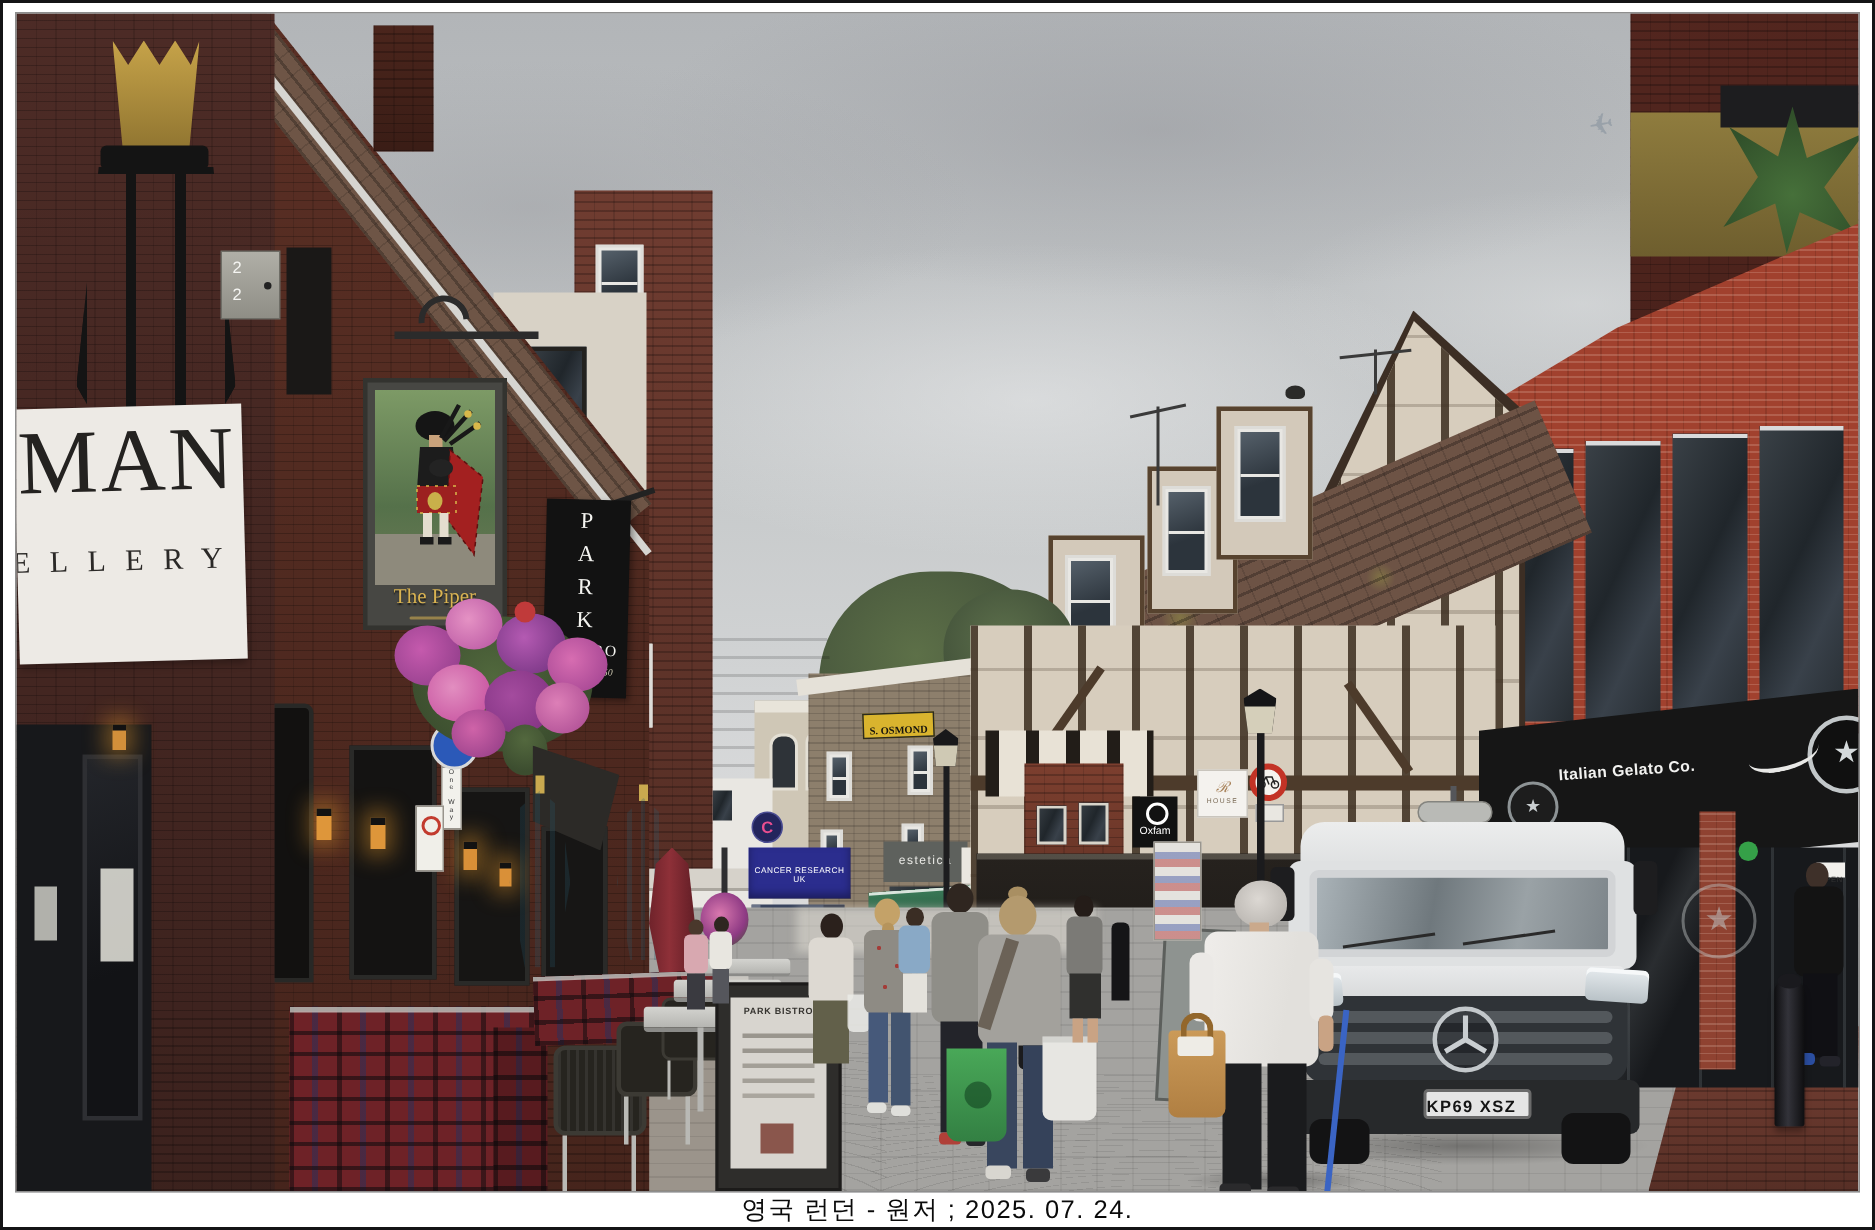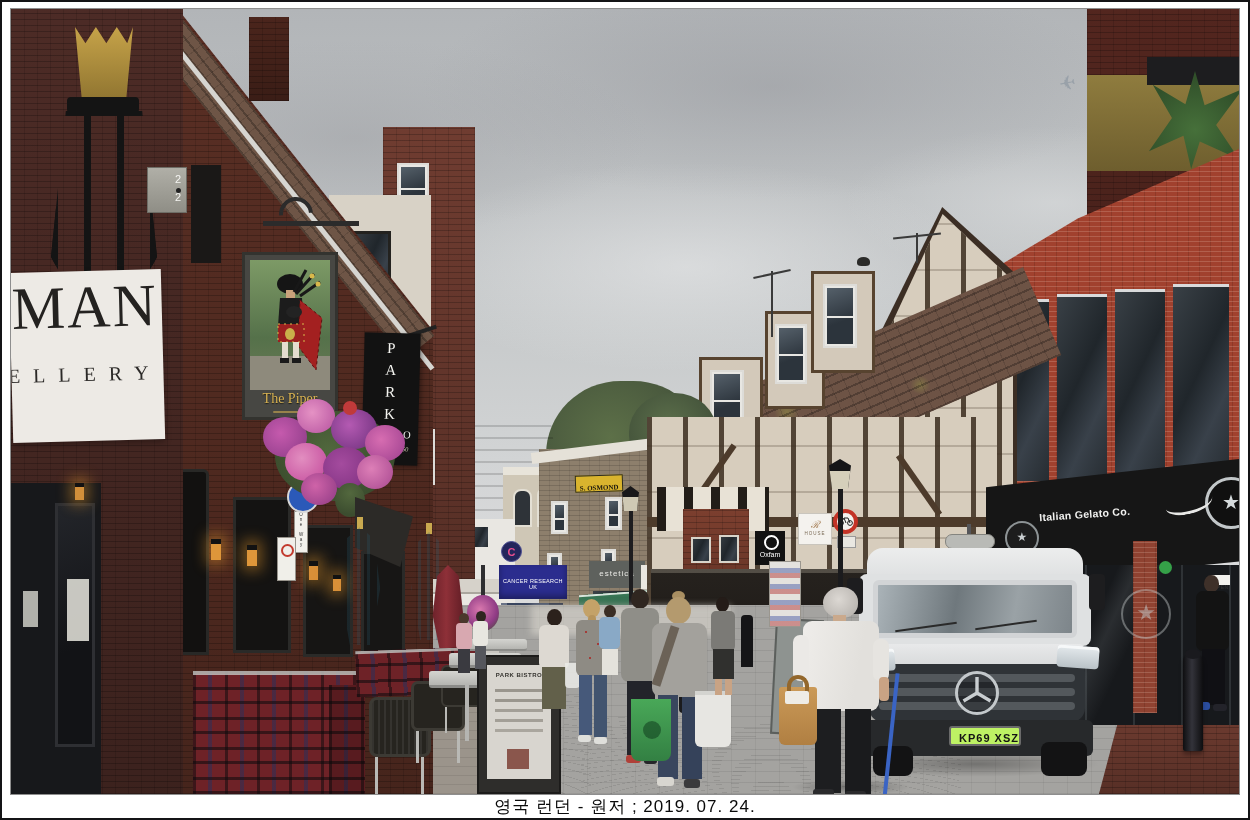--- a/index.html
+++ b/index.html
@@ -231,21 +231,21 @@
       <div class="a" style="left:86px;top:7px;width:44px;height:44px;border:3px solid #c3c8cb;border-radius:50%;box-sizing:border-box;background:rgba(20,22,24,.4);">
         <svg width="38" height="38" viewBox="0 0 38 38" style="position:absolute;left:0;top:0;">
               <path d="M19 19 L19 3 M19 19 L5.5 27 M19 19 L32.5 27" stroke="#c9ced1" stroke-width="3.4" fill="none"></path>
             </svg>
           </div>
         </div>
     <div class="a" style="left:6px;top:128px;width:40px;height:22px;background:linear-gradient(#e6ebee,#b9c2c7);border-radius:4px;transform:rotate(-5deg);box-shadow:inset 0 3px 0 #f6f8f9;"></div>
     <div class="a" style="left:208px;top:124px;width:42px;height:22px;background:linear-gradient(#e6ebee,#b9c2c7);border-radius:4px;transform:rotate(4deg);box-shadow:inset 0 3px 0 #f6f8f9;"></div>
     <div class="a" style="left:0;top:132px;width:10px;height:26px;background:#d2a039;transform:rotate(-4deg);"></div>
     <div class="a" style="left:12px;top:198px;width:232px;height:36px;background:#27292b;border-radius:6px;"></div>
-    <div class="a" style="left:100px;top:204px;width:72px;height:20px;background:#bef264;border:2px solid #6a6a6a;border-radius:3px;text-align:right;box-sizing:border-box;">
+    <div class="a" style="left:100px;top:204px;width:72px;height:20px;background:#e5e5e5;border:2px solid #6a6a6a;border-radius:3px;text-align:left;box-sizing:border-box;">
       <span style="font-size:11px;font-weight:bold;color:#141414;line-height:16px;letter-spacing:1px;">KP69 XSZ</span></div>
     <div class="a" style="left:24px;top:224px;width:40px;height:30px;background:#131314;border-radius:8px;"></div>
     <div class="a" style="left:192px;top:220px;width:46px;height:34px;background:#131314;border-radius:8px;"></div>
   </div>
 
   <div class="a" style="left:668px;top:618px;width:24px;height:86px;background:#1b1b1d;border-radius:4px;"></div>
   <div class="a" style="left:668px;top:626px;width:24px;height:11px;background:#3f7a63;"></div>
   <div class="a" style="left:730px;top:606px;width:12px;height:52px;background:#151517;border-radius:4px 4px 0 0;"></div>
   <div class="a" style="left:762px;top:610px;width:48px;height:116px;background:#8e9390;border:2px solid #5c5f5c;transform:rotate(3deg);box-sizing:border-box;"></div>
   <div class="a" style="left:758px;top:552px;width:30px;height:64px;background:#e4e2de;border:1px solid #9a968e;background-image:repeating-linear-gradient(0deg,rgba(180,60,60,.5) 0 5px,rgba(60,80,160,.45) 5px 10px,transparent 10px 16px);"></div>
@@ -275,21 +275,21 @@
 
   <div class="a brk" style="left:0;top:0;width:172px;height:785px;background-color:#55302a;"></div>
 
   <div class="a" style="left:12px;top:0;width:150px;height:335px;">
     <div class="a" style="left:52px;top:18px;width:58px;height:74px;background:linear-gradient(#c6a349,#8f7430);clip-path:polygon(0 0,18% 22%,36% 0,54% 22%,72% 0,90% 22%,100% 0,88% 100%,12% 100%);"></div>
     <div class="a" style="left:44px;top:88px;width:72px;height:16px;background:#141414;border-radius:4px;"></div>
     <div class="a" style="left:28px;top:102px;width:106px;height:192px;background:linear-gradient(100deg,#c49a43,#8a6a2c 70%);clip-path:polygon(14% 0,86% 0,100% 76%,76% 100%,24% 100%,0 76%);box-shadow:inset 0 0 0 5px #141414;background-image:repeating-linear-gradient(90deg,#141414 0 7px,transparent 7px 33px);"></div>
     <div class="a" style="left:70px;top:294px;width:20px;height:30px;background:#b8963f;clip-path:polygon(50% 100%,0 0,100% 0);"></div>
   </div>
   <div class="a" style="left:136px;top:158px;width:40px;height:46px;background:linear-gradient(#b0afa7,#8f8e86);border:1px solid #6e6d66;box-sizing:border-box;">
-    <div style="position:absolute;left:7px;top:3px;width:10px;font-size:11px;font-weight:normal;color:#f5f5f2;line-height:1.6;word-break:break-all;margin-left:20px;">22</div>
+    <div style="position:absolute;left:7px;top:3px;width:10px;font-size:11px;font-weight:normal;color:#f5f5f2;line-height:1.6;word-break:break-all;">22</div>
     <div class="a" style="left:28px;top:20px;width:5px;height:5px;border-radius:50%;background:#222;"></div>
       </div>
 
   <div class="a" style="left:0;top:262px;width:152px;height:170px;background:#edeae5;transform:rotate(-1.5deg);box-shadow:0 3px 6px rgba(0,0,0,.3);overflow:hidden;">
     <div class="serif" style="position:absolute;right:4px;top:2px;font-size:60px;color:#242220;letter-spacing:2px;">MAN</div>
     <div class="serif" style="position:absolute;right:2px;top:92px;font-size:20px;color:#2b2927;letter-spacing:13px;">ELLERY</div>
       </div>
   <div class="a" style="left:0;top:474px;width:90px;height:311px;background:#17181b;">
     <div class="a" style="left:44px;top:20px;width:40px;height:244px;border:3px solid #2e2f33;box-sizing:border-box;background:linear-gradient(160deg,#23252a,#121316 60%);"></div>
     <div class="a" style="left:56px;top:96px;width:22px;height:62px;background:rgba(232,230,222,.85);"></div>
@@ -465,14 +465,14 @@
     <div class="a" style="left:34px;top:202px;width:21px;height:9px;background:#2a2a2c;border-radius:3px;"></div>
     <div class="a" style="left:66px;top:204px;width:21px;height:9px;background:#2a2a2c;border-radius:3px;"></div>
     <div class="a" style="left:0;top:100px;width:38px;height:58px;background:linear-gradient(#cb9a58,#b07f42);border-radius:3px 3px 6px 6px;"></div>
     <div class="a" style="left:8px;top:88px;width:22px;height:18px;border:4px solid #93672c;border-bottom:none;border-radius:12px 12px 0 0;box-sizing:border-box;"></div>
     <div class="a" style="left:6px;top:104px;width:24px;height:13px;background:#eeece6;border-radius:2px;"></div>
     <div class="a" style="left:110px;top:86px;width:3.5px;height:126px;background:#3a64c4;transform:rotate(6deg);"></div>
     </div>
 
  </div>
 
- <div class="a caption">영국 런던 - 원저 ; 2019. 07. 24.</div>
+ <div class="a caption">영국 런던 - 원저 ; 2025. 07. 24.</div>
 </div>
 
 </body></html>

